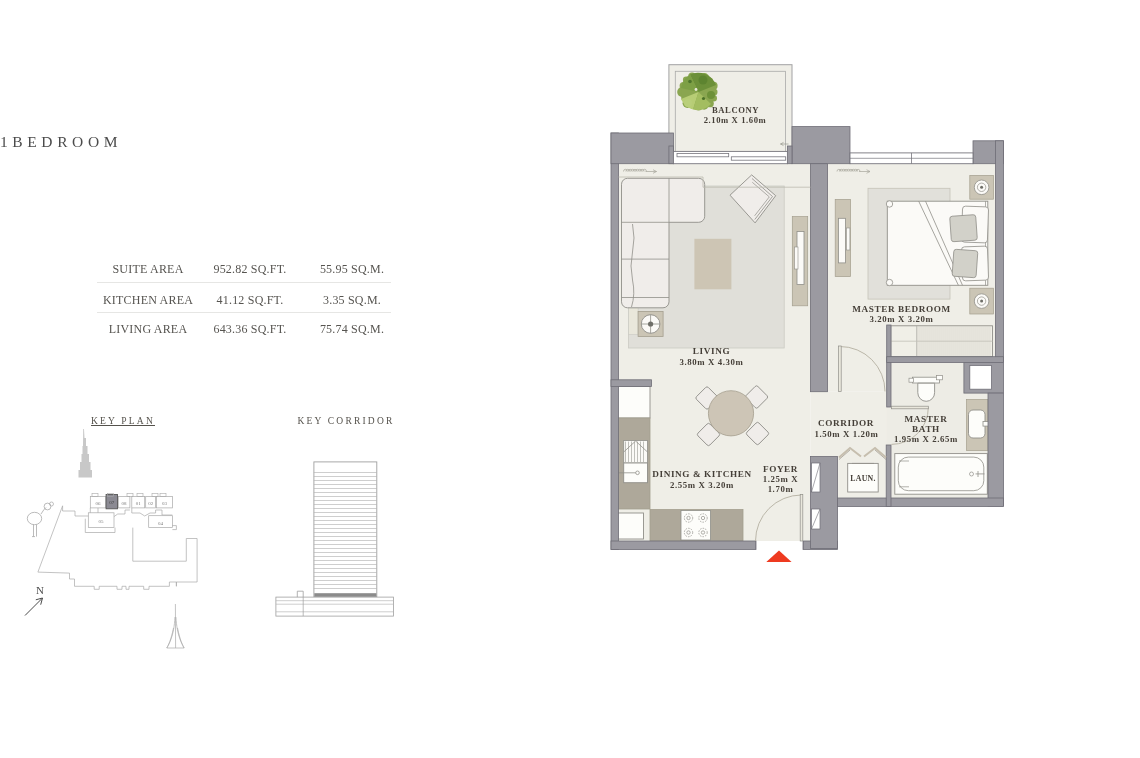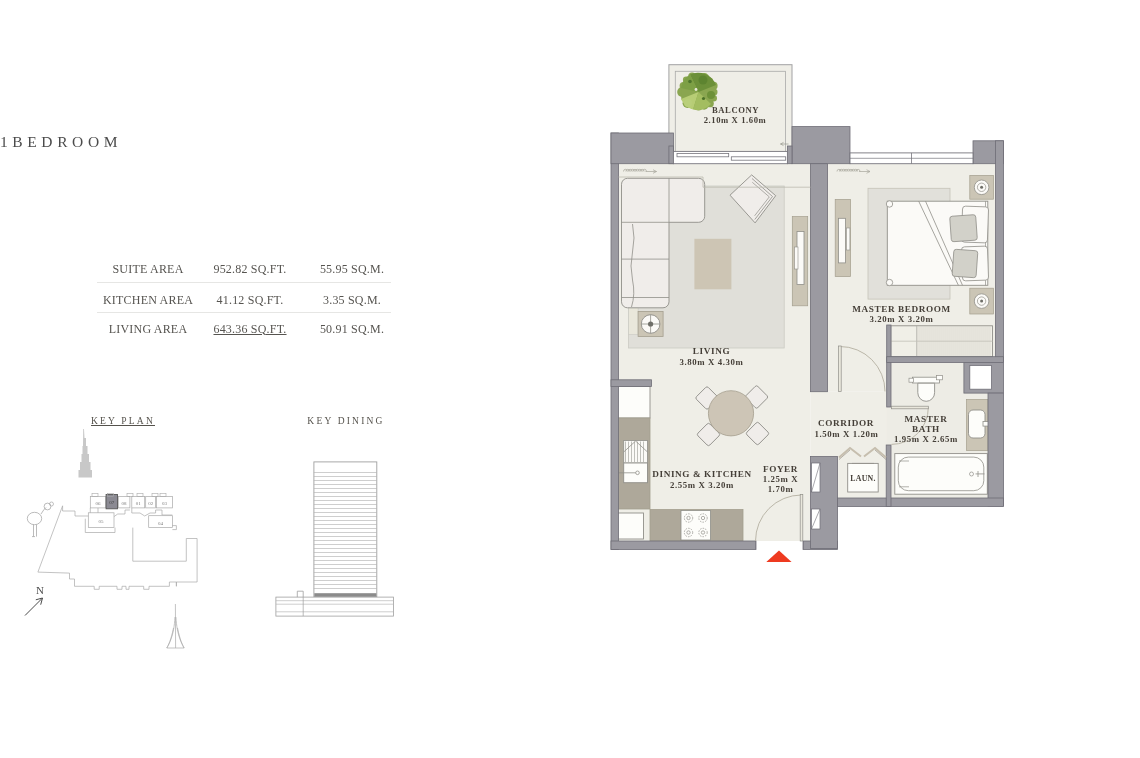--- a/index.html
+++ b/index.html
@@ -17,24 +17,24 @@
   <div class="abs" id="title">1BEDROOM</div>
   <div class="arow" style="left:88px;top:262px;">SUITE AREA</div>
   <div class="arow" style="left:190px;top:262px;">952.82 SQ.FT.</div>
   <div class="arow" style="left:292px;top:262px;">55.95 SQ.M.</div>
   <div class="aline" style="top:282px;"></div>
   <div class="arow" style="left:88px;top:292.5px;">KITCHEN AREA</div>
   <div class="arow" style="left:190px;top:292.5px;">41.12 SQ.FT.</div>
   <div class="arow" style="left:292px;top:292.5px;">3.35 SQ.M.</div>
   <div class="aline" style="top:311.5px;"></div>
   <div class="arow" style="left:88px;top:321.5px;">LIVING AREA</div>
-  <div class="arow" style="left:190px;top:321.5px;text-decoration:underline;">643.36 SQ.FT.</div>
-  <div class="arow" style="left:292px;top:321.5px;">50.91 SQ.M.</div>
+  <div class="arow" style="left:190px;top:321.5px;">643.36 SQ.FT.</div>
+  <div class="arow" style="left:292px;top:321.5px;">75.74 SQ.M.</div>
   <div class="abs klabel" style="left:43px;top:416px;width:160px;text-align:center;text-decoration:underline;">KEY PLAN</div>
-  <div class="abs klabel" style="left:266px;top:416px;width:160px;text-align:center;">KEY DINING</div>
+  <div class="abs klabel" style="left:266px;top:416px;width:160px;text-align:center;">KEY CORRIDOR</div>
   <svg class="abs" style="left:20px;top:425px" width="190" height="230" viewBox="20 425 190 230">
 <path d="M83.2,429 L84,429 L84.5,438 L86,438 L86,446 L87.5,446 L87.5,454 L89,454 L89,462 L90.5,462 L90.5,470 L92,470 L92,477.5 L78.5,477.5 L78.5,470 L80,470 L80,462 L81.5,462 L81.5,454 L82.5,454 L82.5,446 L83,446 Z" fill="#c8c8c8"></path>
 <polyline points="62.6,505.8 37.9,572.1 69.5,573.1 69.5,579 74.5,579 74.5,586.3 94.2,586.3 94.2,589.3 99.2,589.3 99.2,586.3 117,586.3 117,589.3 122,589.3 122,586.3 126,586.3 126,589.3 129,589.3 129,586.3 143.7,586.3 143.7,589.3 149,589.3 149,586.3 169.4,586.3 169.4,582 176.4,582 176.4,586.3" fill="none" stroke="#a9a9a9" stroke-width="0.7"></polyline>
 <polyline points="176.4,586.3 176.4,582 197.1,582 197.1,538.5 186.3,538.5 186.3,561.2 132.8,561.2 132.8,527.6" fill="none" stroke="#a9a9a9" stroke-width="0.7"></polyline>
 <polyline points="62.6,505.8 62.6,511 75,511 75,516 90.3,516 90.3,508" fill="none" stroke="#a9a9a9" stroke-width="0.7"></polyline>
 <polyline points="98,508 98,514 106,514 112,518 117.7,514 125,514 125,510 129.9,510" fill="none" stroke="#a9a9a9" stroke-width="0.7"></polyline>
 <polyline points="131.8,508 131.8,513 140,513 144.7,516 150,513 155.6,513 155.6,510 162,510 162,515 172.4,515" fill="none" stroke="#a9a9a9" stroke-width="0.7"></polyline>
 <rect x="90.3" y="496.5" width="15.4" height="11.4" fill="#ffffff" stroke="#a9a9a9" stroke-width="0.7"></rect>
 <text x="98.0" y="504.7" font-size="5" text-anchor="middle" fill="#7e7e7e" font-family="Liberation Serif,serif">06</text>
 <rect x="118.3" y="496.5" width="11.6" height="11.4" fill="#ffffff" stroke="#a9a9a9" stroke-width="0.7"></rect>

